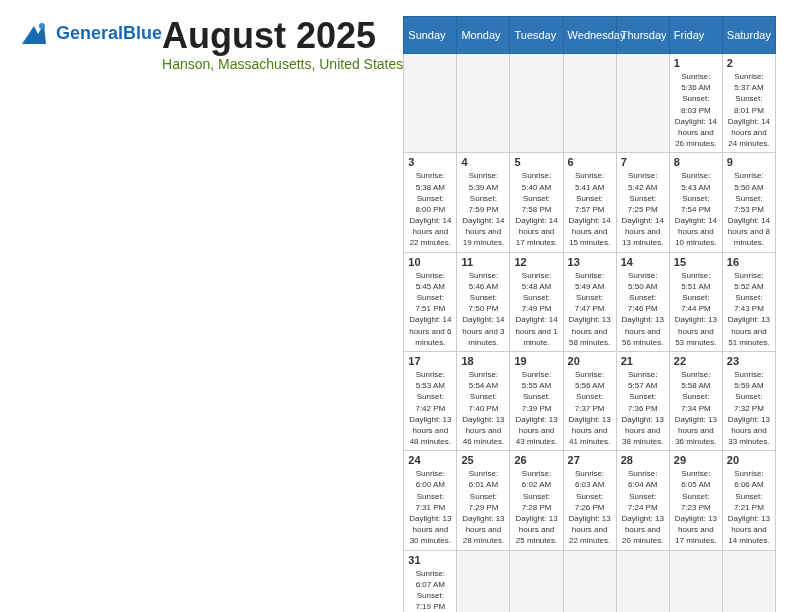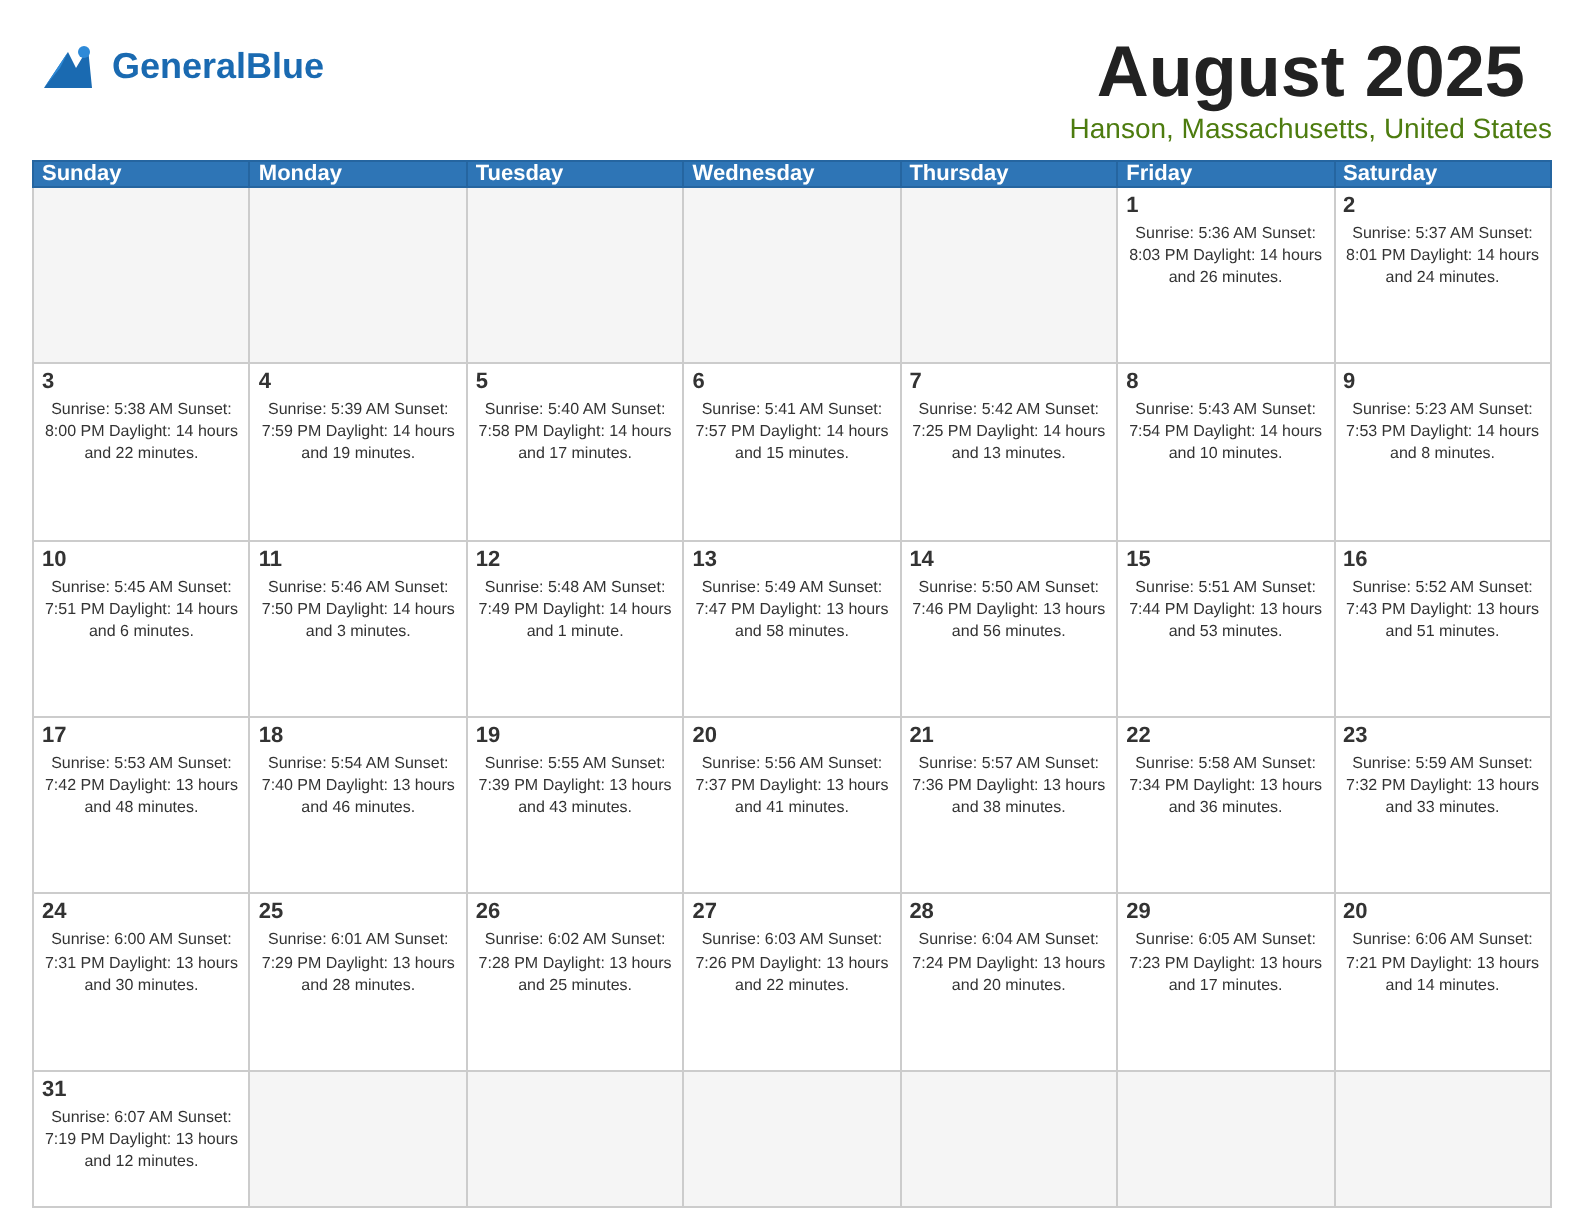--- a/index.html
+++ b/index.html
@@ -8,21 +8,21 @@
       background: #fff;
       width: 792px;
       height: 612px;
       overflow: hidden;
     }
     .page {
       width: 792px;
       height: 612px;
       padding: 16px 16px 8px 16px;
       display: flex;
-      flex-direction: column;
+      flex-direction: row;
     }
     .header {
       display: flex;
       justify-content: space-between;
       align-items: flex-start;
       margin-bottom: 8px;
     }
     .logo {
       display: flex;
       align-items: center;
@@ -36,21 +36,21 @@
     }
     .logo-text span {
       color: #1a6ab1;
       font-weight: bold;
     }
     .logo-bird {
       width: 36px;
       height: 36px;
     }
     .title-block {
-      text-align: center;
+      text-align: left;
     }
     .month-title {
       font-size: 36px;
       font-weight: bold;
       color: #222;
       line-height: 1.1;
     }
     .location-title {
       font-size: 14px;
       color: #4d7c0f;
@@ -59,22 +59,22 @@
       flex: 1;
       border: 1px solid #ccc;
       border-collapse: collapse;
       width: 100%;
       table-layout: fixed;
     }
     .calendar th {
       background-color: #2e75b6;
       color: #fff;
       font-size: 11px;
-      font-weight: bold;
-      padding: 0 4px;
+      font-weight: normal;
+      padding: 12px 4px;
       text-align: left;
       border: 1px solid #2565a0;
     }
     .calendar td {
       border: 1px solid #ccc;
       vertical-align: top;
       padding: 3px 4px;
       font-size: 8.5px;
       color: #333;
       background: #fff;
@@ -185,21 +185,21 @@
 Daylight: 14 hours and 13 minutes.</div>
           </td>
           <td>
             <span class="day-num">8</span>
             <div class="day-info">Sunrise: 5:43 AM
 Sunset: 7:54 PM
 Daylight: 14 hours and 10 minutes.</div>
           </td>
           <td>
             <span class="day-num">9</span>
-            <div class="day-info">Sunrise: 5:23 AM
+            <div class="day-info">Sunrise: 5:50 AM
 Sunset: 7:53 PM
 Daylight: 14 hours and 8 minutes.</div>
           </td>
         </tr>
         <tr>
           <td>
             <span class="day-num">10</span>
             <div class="day-info">Sunrise: 5:45 AM
 Sunset: 7:51 PM
 Daylight: 14 hours and 6 minutes.</div>

